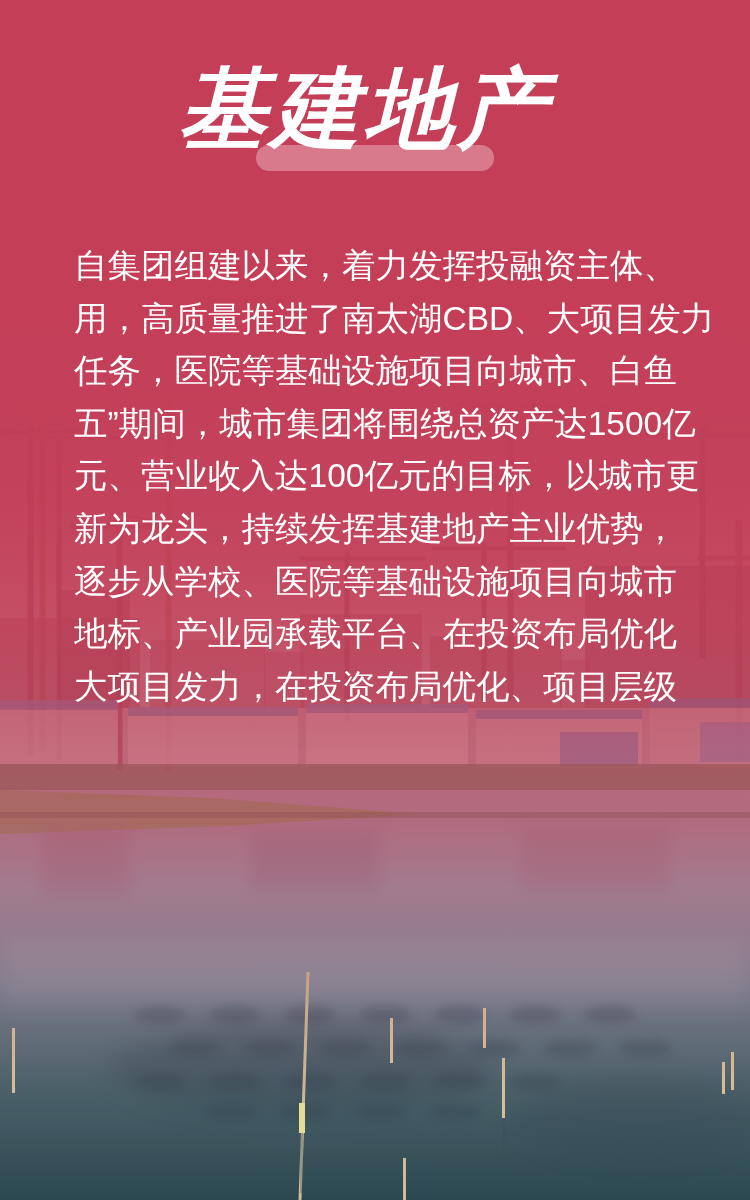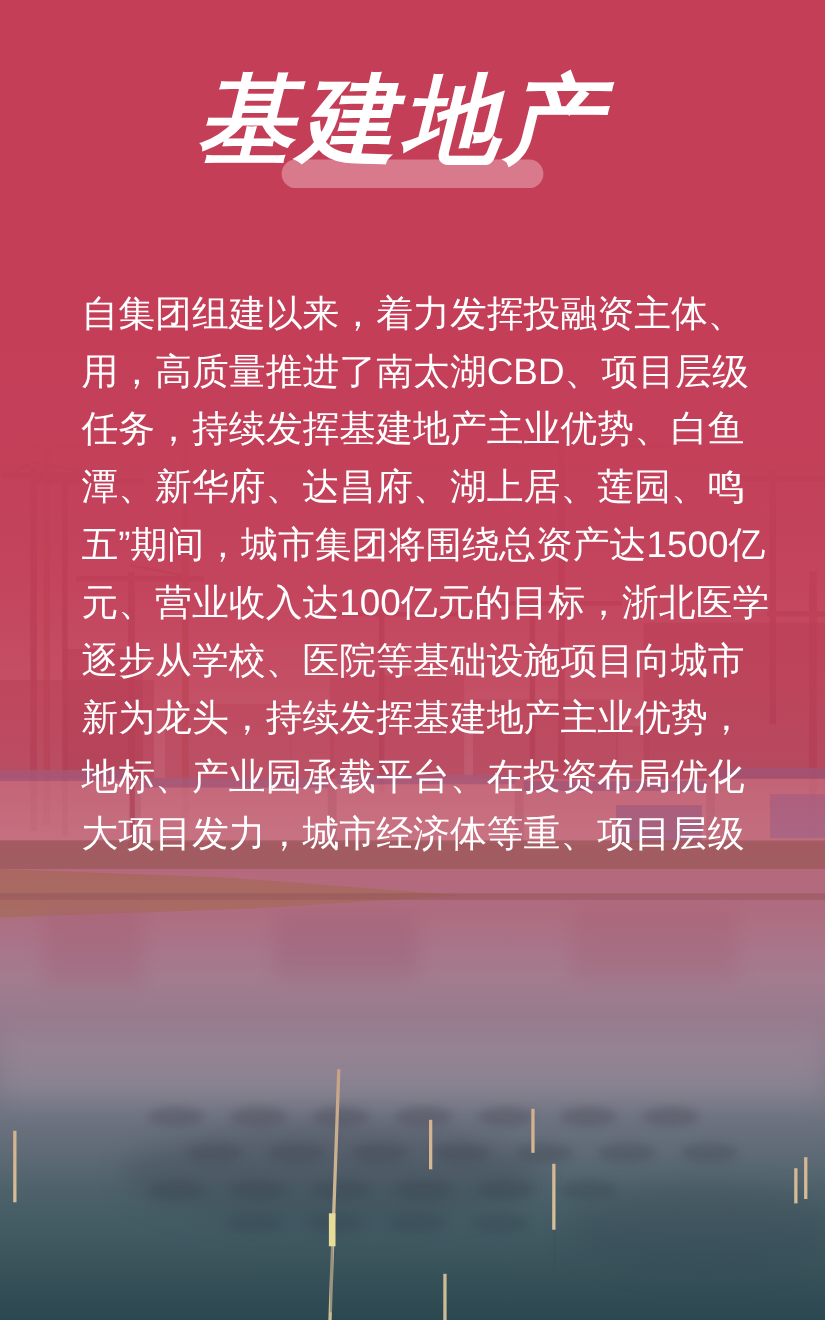--- a/index.html
+++ b/index.html
@@ -59,21 +59,21 @@
     font-style: italic;
     font-weight: 700;
     font-size: 88px;
     line-height: 104px;
     letter-spacing: 5px;
     color: #ffffff;
     transform: translateX(-10px);
   }
   .body-text {
     position: absolute; z-index: 4;
-    left: 74px; top: 260px; width: 616px;
+    left: 74px; top: 240px; width: 616px;
   }
   .body-text .line {
     height: 52.6px;
     line-height: 52.6px;
     font-size: 33.5px;
     color: #ffffff;
     white-space: nowrap;
     font-weight: 400;
   }
 </style>
@@ -233,24 +233,23 @@
     </g>
   </svg>
 
   <div class="red-overlay"></div>
 
   <span class="title-bar"></span>
   <h1 class="title">基建地产</h1>
 
   <main class="body-text">
     <div class="line">自集团组建以来，着力发挥投融资主体、</div>
-    <div class="line">用，高质量推进了南太湖CBD、项目层级</div>
-    <div class="line">任务，持续发挥基建地产主业优势、白鱼</div>
-    <div class="line">潭、新华府、达昌府、湖上居、莲园、鸣</div>
+    <div class="line">用，高质量推进了南太湖CBD、大项目发力</div>
+    <div class="line">任务，医院等基础设施项目向城市、白鱼</div>
     <div class="line">五”期间，城市集团将围绕总资产达1500亿</div>
-    <div class="line">元、营业收入达100亿元的目标，浙北医学</div>
+    <div class="line">元、营业收入达100亿元的目标，以城市更</div>
+    <div class="line">新为龙头，持续发挥基建地产主业优势，</div>
     <div class="line">逐步从学校、医院等基础设施项目向城市</div>
-    <div class="line">新为龙头，持续发挥基建地产主业优势，</div>
     <div class="line">地标、产业园承载平台、在投资布局优化</div>
-    <div class="line">大项目发力，城市经济体等重、项目层级</div>
+    <div class="line">大项目发力，在投资布局优化、项目层级</div>
   </main>
 
 </div>
 
 </body></html>

